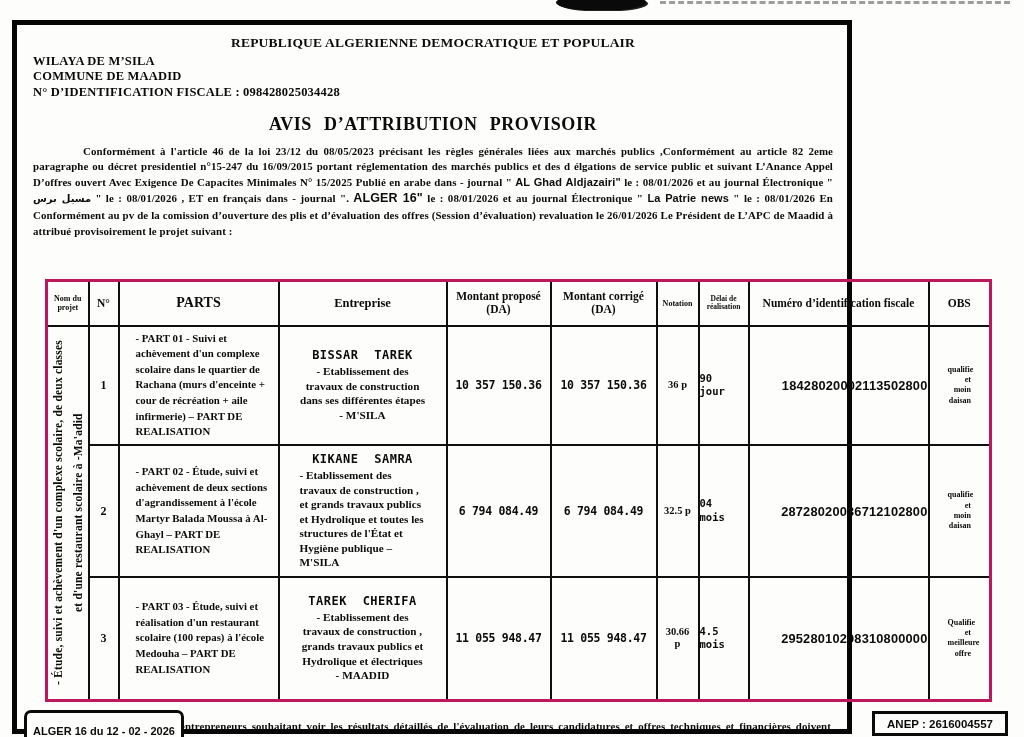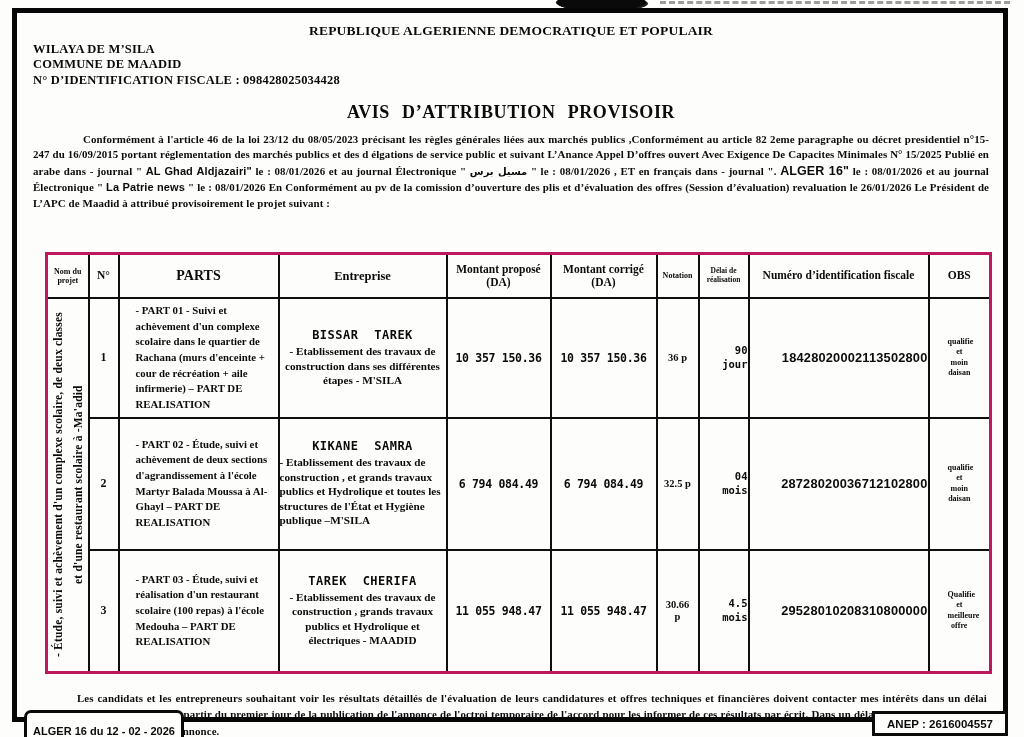--- a/index.html
+++ b/index.html
@@ -17,21 +17,21 @@
     position:absolute; top:-5px; left:556px; width:90px; height:15px;
     background:#0a0a0a; border-radius:45%/60%;
     box-shadow:2px 1px 0 #222;
   }
   .top-dashes {
     position:absolute; top:1px; left:660px; width:350px; height:0;
     border-top:3px dashed rgba(40,40,40,.45);
   }
   
   .frame {
-    position:absolute; left:12px; top:8px; width:996px; height:714px;
+    position:absolute; left:12px; top:20px; width:840px; height:714px;
     border:5px solid #060606;
     background:#fdfdfb;
   }
   .content { padding:10px 14px 0 16px; }
 
   .republic { text-align:center; font-weight:bold; font-size:13.5px; letter-spacing:.2px; }
   .org-lines { margin-top:3px; font-weight:bold; font-size:12.5px; line-height:1.22; }
   .org-lines div { letter-spacing:.2px; }
 
   .avis-title {
@@ -72,41 +72,41 @@
     margin:0 auto; height:352px;
     font-weight:bold; font-size:11.5px; line-height:1.75;
     text-align:center; letter-spacing:.2px;
     white-space:normal;
   }
   td.num { text-align:center; font-weight:bold; font-size:12px; }
   td.parts {
     text-align:left; font-weight:bold; font-size:10.8px;
     line-height:1.45; padding:4px 6px 4px 16px; vertical-align:middle;
   }
-  td.entre { text-align:center; padding:3px 0; font-weight:bold; }
+  td.entre { text-align:center; padding:3px 20px; font-weight:bold; }
   .ent-name {
     font-family:"DejaVu Sans Mono", monospace; font-weight:bold;
     font-size:12px; letter-spacing:.5px; word-spacing:8px; margin-bottom:2px;
   }
   .ent-desc { font-size:11.2px; line-height:1.3; }
   tr.r2 .ent-desc { text-align:left; }
   td.amount {
     text-align:center; font-family:"DejaVu Sans Mono", monospace;
     font-weight:bold; font-size:11.5px; letter-spacing:-.3px;
   }
   td.note { text-align:center; font-weight:bold; font-size:10.5px; white-space:pre-line; line-height:1.15; }
   td.delai {
-    text-align:right; font-family:"DejaVu Sans Mono", monospace;
+    text-align:left; font-family:"DejaVu Sans Mono", monospace;
     font-weight:bold; font-size:10.5px; white-space:pre-line; line-height:1.3;
   }
   td.nif {
     text-align:right; font-family:"Liberation Sans", sans-serif;
     font-weight:bold; font-size:12.8px; letter-spacing:.2px;
   }
-  td.obs { text-align:center; font-weight:bold; font-size:8px; line-height:1.3; padding:18px; }
+  td.obs { text-align:right; font-weight:bold; font-size:8px; line-height:1.3; padding:18px; }
 
   .closing {
     margin-top:12px; font-weight:bold; font-size:10.9px; line-height:1.5;
     text-align:justify; text-indent:44px; letter-spacing:.1px;
     padding-right:2px;
   }
 
   .badge {
     position:absolute; background:#fdfdfb; border:3px solid #0a0a0a;
     font-family:"Liberation Sans", sans-serif; font-weight:bold;

